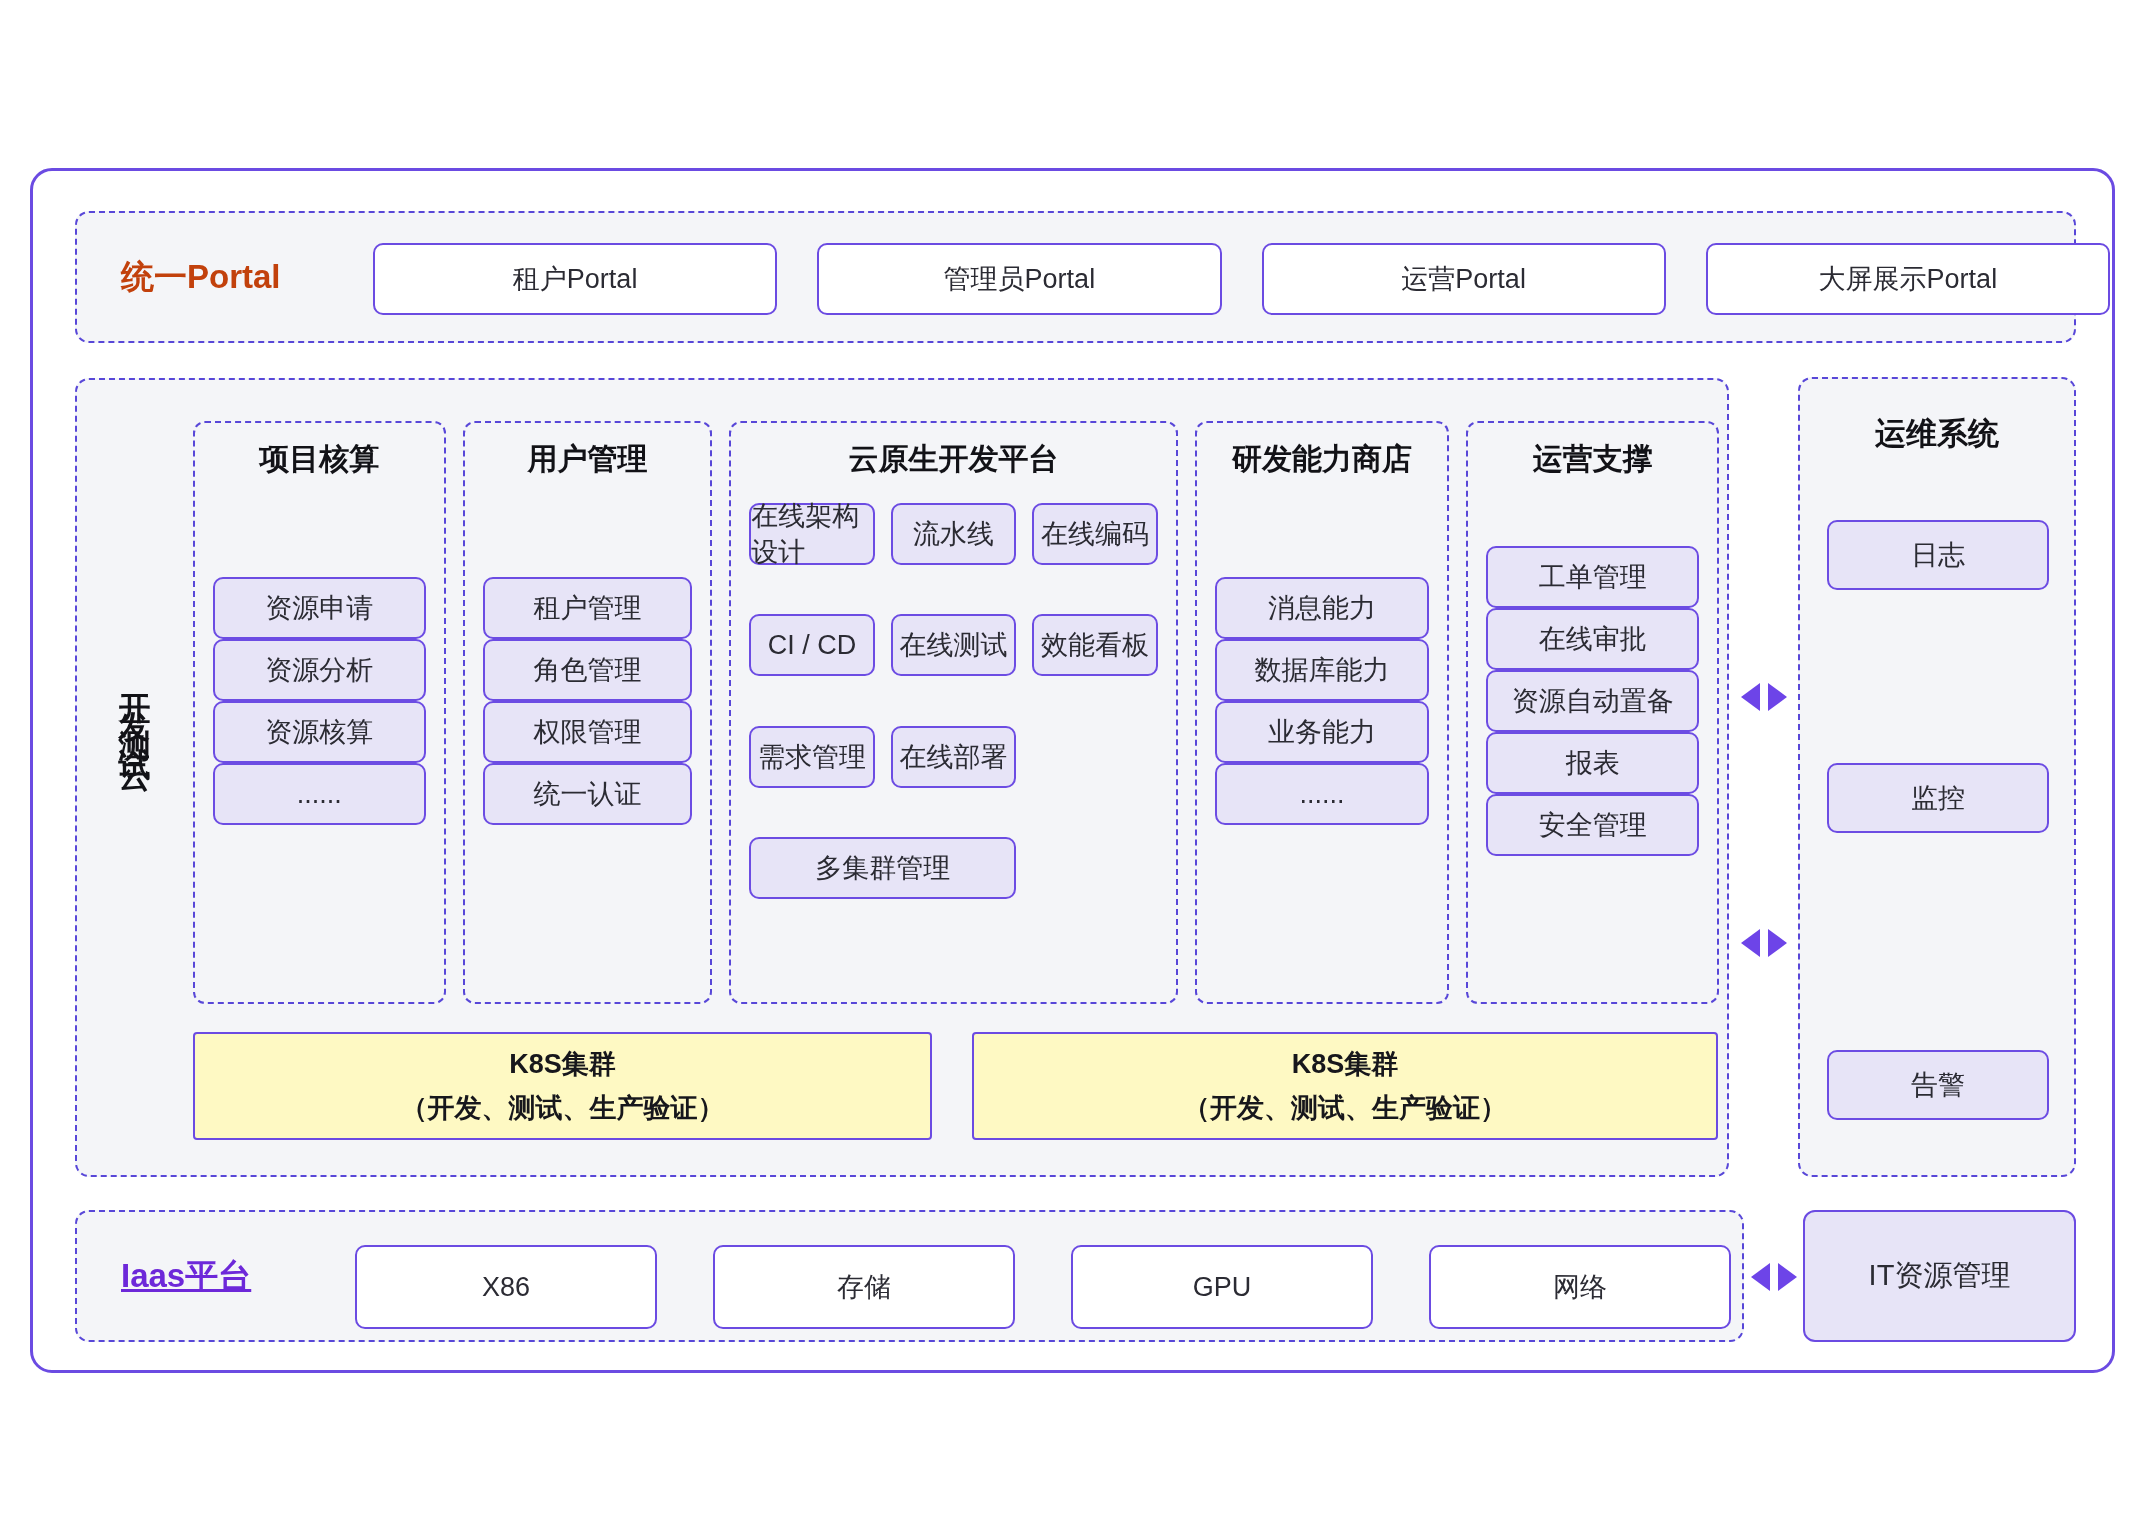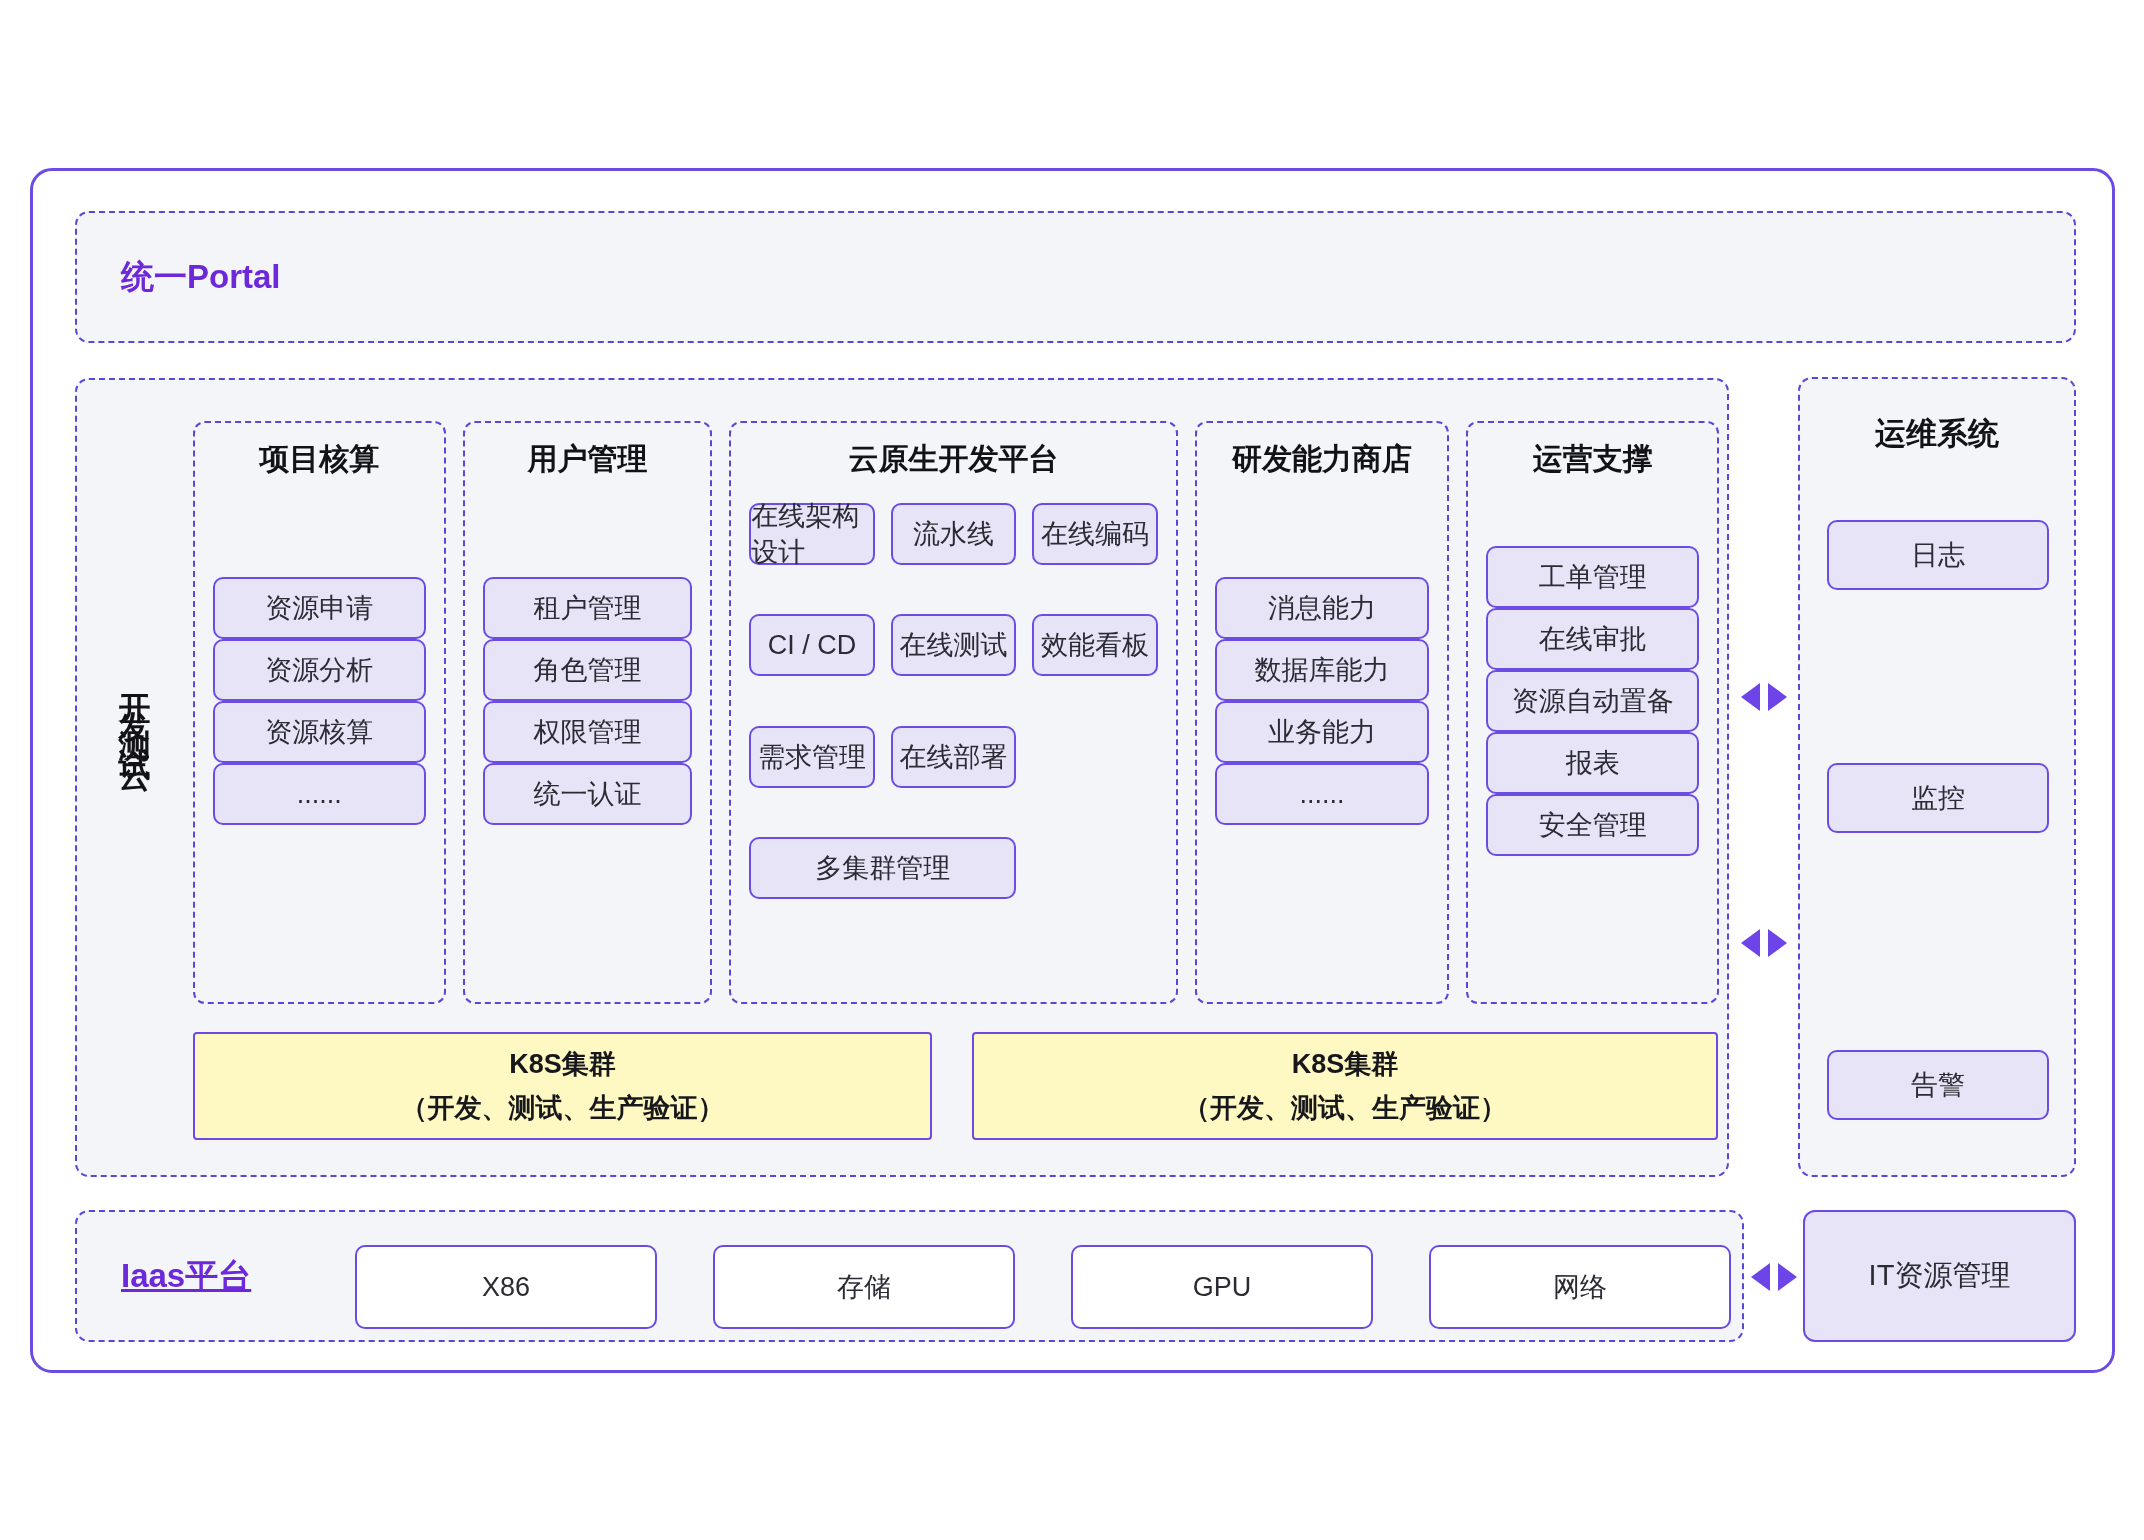--- a/index.html
+++ b/index.html
@@ -11,21 +11,21 @@
   .sect{position:absolute;background:#F4F5F8;border:2px dashed #5847D8;border-radius:14px;}
   .wbox{background:#ffffff;border:2px solid #6B4BE2;border-radius:10px;
         display:flex;align-items:center;justify-content:center;
         font-size:27px;color:#2B2B33;}
   .ibox{background:#E7E4F7;border:2px solid #6C4CE3;border-radius:10px;
         display:flex;align-items:center;justify-content:center;
         font-size:27px;color:#2B2B33;}
   
   .portal{left:42px;top:40px;width:2001px;height:132px;}
   .portal-label{position:absolute;left:44px;top:0;height:100%;display:flex;align-items:center;
-                font-size:33px;font-weight:bold;color:#6d28d9;}
+                font-size:33px;font-weight:bold;color:#c2410c;}
   .portal-boxes{position:absolute;left:296px;top:30px;width:1737px;height:72px;display:flex;gap:40px;}
   .portal-boxes .wbox{flex:1;}
   
   .dev{left:42px;top:207px;width:1654px;height:799px;}
   .dev-label{position:absolute;left:0;top:41px;width:116px;height:583px;
              display:flex;align-items:center;justify-content:center;
              writing-mode:vertical-lr;letter-spacing:18px;
              font-size:32px;font-weight:bold;color:#121217;}
   .cols{position:absolute;left:116px;top:41px;width:1526px;height:583px;display:flex;gap:17px;}
   .col{border:2px dashed #5847D8;border-radius:12px;padding:12px 18px 0;}
@@ -67,20 +67,26 @@
          border-left:19px solid #6D44E8;}
 </style>
 </head>
 <body>
 
 <div class="canvas">
   <div class="main">
 
     <section class="sect portal">
       <div class="portal-label">统一Portal</div>
+      <div class="portal-boxes">
+        <div class="wbox">租户Portal</div>
+        <div class="wbox">管理员Portal</div>
+        <div class="wbox">运营Portal</div>
+        <div class="wbox">大屏展示Portal</div>
+      </div>
     </section>
 
     <section class="sect dev">
       <div class="dev-label">开发测试云</div>
 
       <div class="cols">
         <div class="col c0">
           <div class="col-title">项目核算</div>
           <div class="col-items">
             <div class="ibox">资源申请</div>

